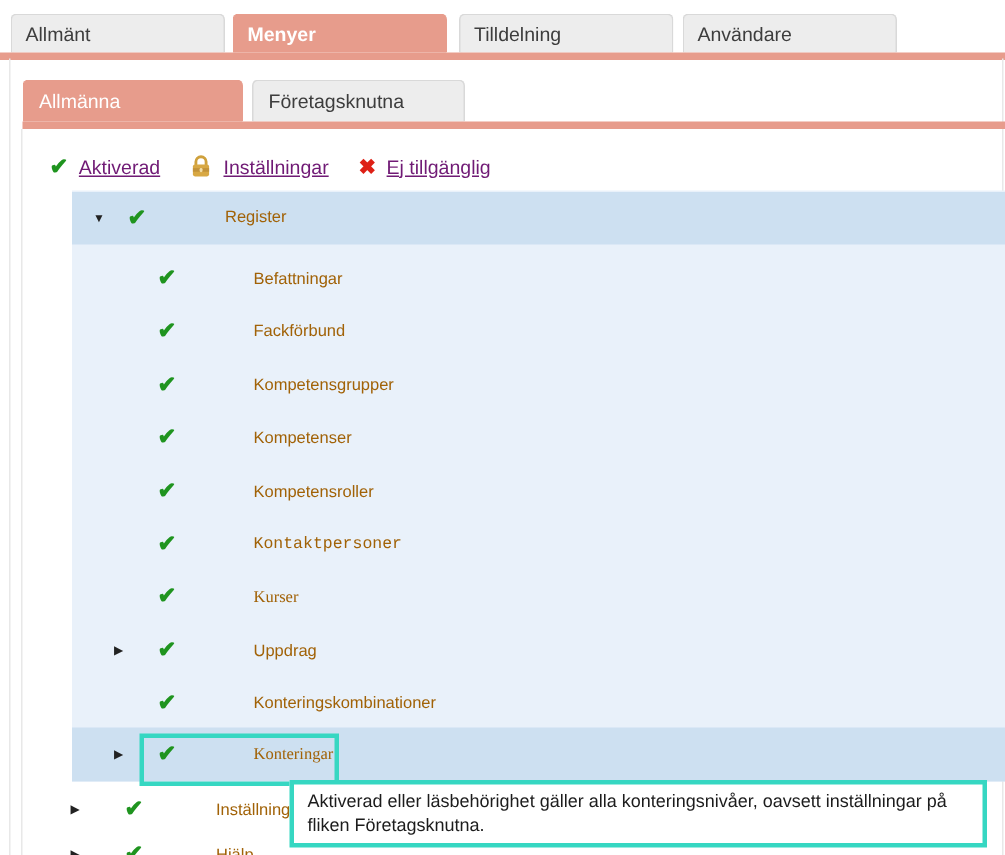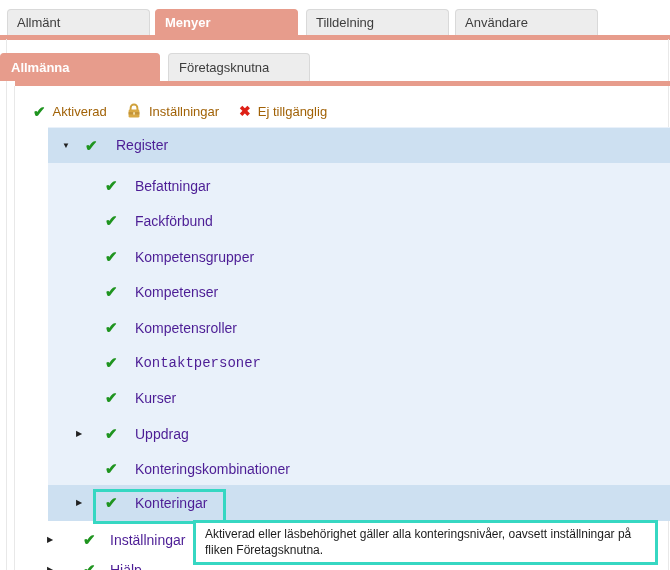--- a/index.html
+++ b/index.html
@@ -18,31 +18,31 @@
        background:#ededed;border:1px solid #d9d9d9;border-bottom:none;
        border-radius:4px 4px 0 0;font-size:13px;padding-left:10px;box-sizing:border-box;
        color:#3d3d3d;cursor:pointer;}
   .subtab.active{background:#e79c8c;border-color:#e79c8c;color:#ffffff;}
   .bar-sub{position:absolute;left:15px;top:81px;width:655px;height:5px;background:#e79c8c;}
 
   .vline{position:absolute;width:1px;background:#e8e8e8;}
 
   
   .legend-item{position:absolute;top:99px;height:24px;display:flex;align-items:center;gap:7px;}
-  .legend-label{font-size:13px;color:#a16207;cursor:pointer;}
+  .legend-label{font-size:13px;text-decoration:underline;color:#701a75;cursor:pointer;}
   .chk-glyph{color:#1f941f;font-size:15px;font-weight:900;line-height:1;}
   .cross-glyph{color:#de2016;font-size:14px;font-weight:900;line-height:1;}
 
   
   .tree-panel{position:absolute;left:48px;top:127px;width:622px;height:394px;background:#e9f1fa;}
   .trow{position:absolute;left:0;width:670px;height:36px;line-height:36px;cursor:pointer;}
   .trow.hl{background:#cde0f1;left:48px;width:622px;}
   .exp{position:absolute;font-size:8px;color:#222;top:0;line-height:36px;}
   .tchk{position:absolute;top:0;line-height:36px;color:#1f941f;font-size:15px;font-weight:900;}
-  .tlbl{position:absolute;top:0;line-height:36px;font-size:14px;color:#4c1d95;}
+  .tlbl{position:absolute;top:0;line-height:36px;font-size:11px;color:#a16207;margin-left:34px;}
   .sel-box{position:absolute;left:93px;top:489px;width:127px;height:29px;
            border:3px solid #36d7c2;}
 
   
   .tooltip{position:absolute;left:193px;top:520px;width:465px;box-sizing:border-box;
            background:#ffffff;border:3px solid #36d7c2;padding:3px 9px 4px 9px;
            font-size:12px;line-height:1.35;color:#1c1c1c;}
 </style>
 </head>
 <body>
@@ -52,21 +52,21 @@
   <div class="tab" style="left:7px">Allmänt</div>
   <div class="tab active" style="left:155px">Menyer</div>
   <div class="tab" style="left:306px">Tilldelning</div>
   <div class="tab" style="left:455px">Användare</div>
   <div class="bar-main"></div>
 
   <div class="vline" style="left:6px;top:39px;height:531px;"></div>
   <div class="vline" style="left:14px;top:86px;height:484px;"></div>
   <div class="vline" style="left:668px;top:39px;height:531px;"></div>
 
-  <div class="subtab active" style="left:0;width:160px;font-weight:bold;">Allmänna</div>
+  <div class="subtab active" style="left:15px;width:147px;">Allmänna</div>
   <div class="subtab" style="left:168px;width:142px;">Företagsknutna</div>
   <div class="bar-sub"></div>
 
   <div class="legend-item" style="left:33px;">
     <span class="chk-glyph">✔</span>
     <span class="legend-label">Aktiverad</span>
   </div>
   <div class="legend-item" style="left:126px;">
     <span style="display:inline-flex;">
       <svg width="16" height="16" viewBox="0 0 16 16">
@@ -110,35 +110,35 @@
   <div class="trow" style="top:310px;">
     <span class="tchk" style="left:105px;">✔</span>
     <span class="tlbl" style="left:135px;">Kompetensroller</span>
   </div>
   <div class="trow" style="top:345px;">
     <span class="tchk" style="left:105px;">✔</span>
     <span class="tlbl" style="left:135px;font-family:Liberation Mono, monospace;">Kontaktpersoner</span>
   </div>
   <div class="trow" style="top:380px;">
     <span class="tchk" style="left:105px;">✔</span>
-    <span class="tlbl" style="left:135px;">Kurser</span>
+    <span class="tlbl" style="left:135px;font-family:Liberation Serif, serif;">Kurser</span>
   </div>
   <div class="trow" style="top:416px;">
     <span class="exp" style="left:76px;">▶</span>
     <span class="tchk" style="left:105px;">✔</span>
     <span class="tlbl" style="left:135px;">Uppdrag</span>
   </div>
   <div class="trow" style="top:451px;">
     <span class="tchk" style="left:105px;">✔</span>
     <span class="tlbl" style="left:135px;">Konteringskombinationer</span>
   </div>
   <div class="trow hl" style="top:485px;">
     <span class="exp" style="left:28px;">▶</span>
     <span class="tchk" style="left:57px;">✔</span>
-    <span class="tlbl" style="left:87px;">Konteringar</span>
+    <span class="tlbl" style="left:87px;font-family:Liberation Serif, serif;">Konteringar</span>
   </div>
   <div class="sel-box"></div>
 
   <div class="trow" style="top:522px;">
     <span class="exp" style="left:47px;">▶</span>
     <span class="tchk" style="left:83px;">✔</span>
     <span class="tlbl" style="left:110px;">Inställningar</span>
   </div>
   <div class="trow" style="top:552px;">
     <span class="exp" style="left:47px;">▶</span>

